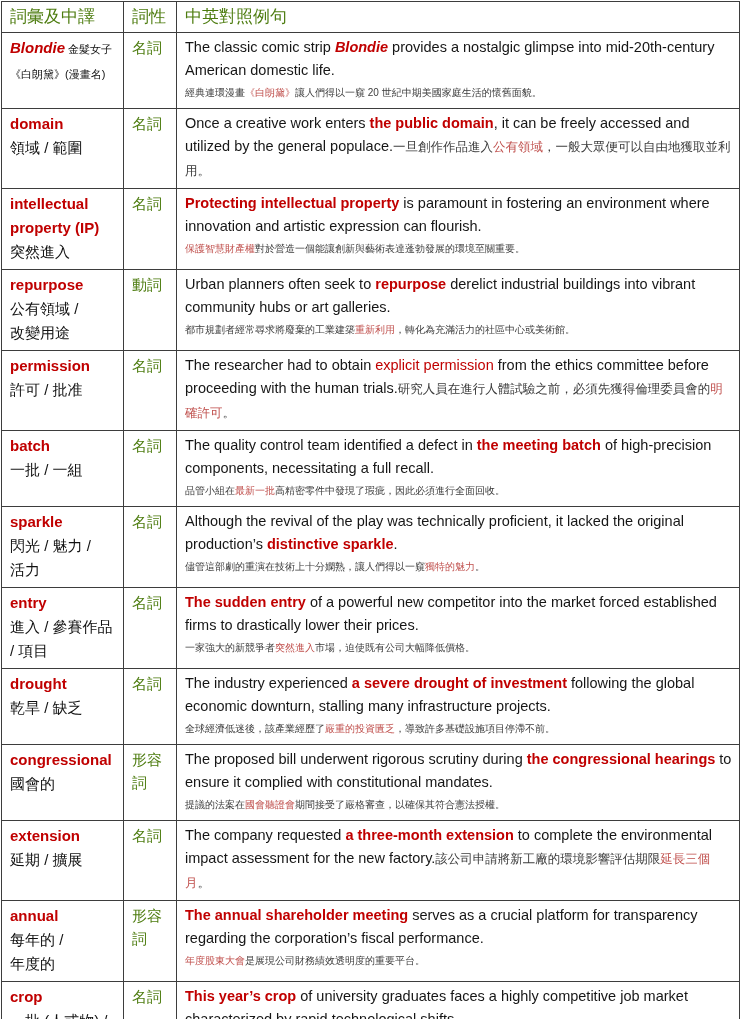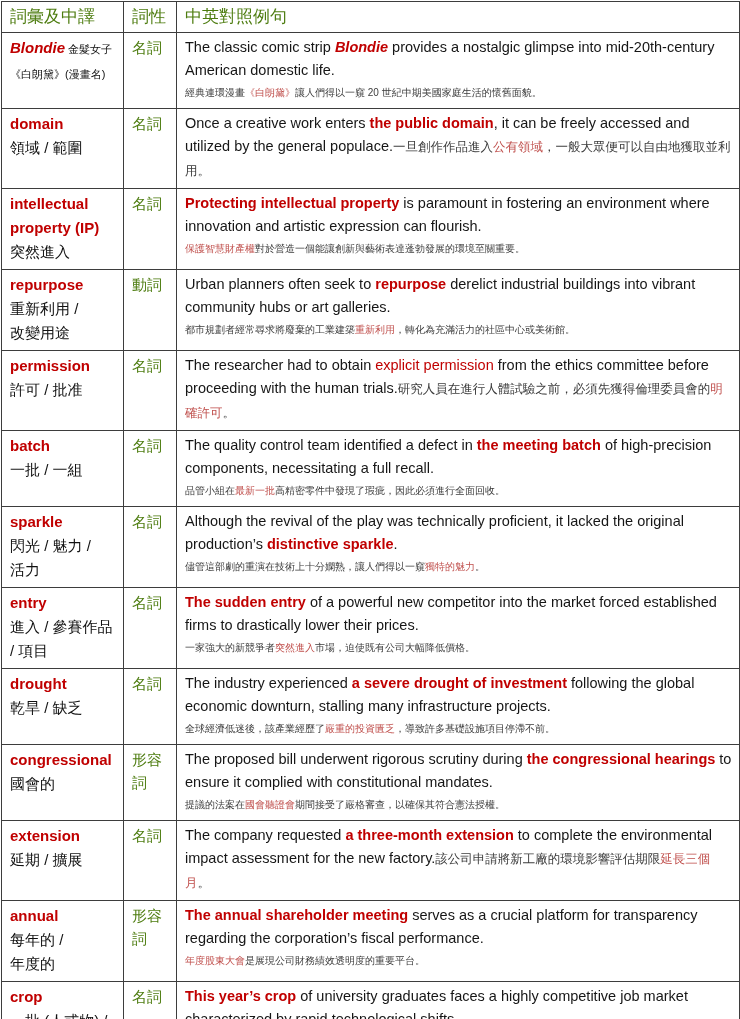--- a/index.html
+++ b/index.html
@@ -96,21 +96,21 @@
       </tr>
       <tr>
         <td class="word-cell"><span class="red b hw">intellectual property (IP)</span><br><span class="">突然進入</span></td>
         <td class="pos-cell">名詞</td>
         <td class="example-cell">
           <div class="en"><span class="red b">Protecting intellectual property</span><span class=""> is paramount in fostering an environment where innovation and artistic expression can flourish.</span></div>
           <div class="zh"><span class="red">保護智慧財產權</span><span class="">對於營造一個能讓創新與藝術表達蓬勃發展的環境至關重要。</span></div>
         </td>
       </tr>
       <tr>
-        <td class="word-cell"><span class="red b hw">repurpose</span><br><span class="">重新利用 /</span><br><span class="">改變用途</span></td>
+        <td class="word-cell"><span class="red b hw">repurpose</span><br><span class="">公有領域 /</span><br><span class="">改變用途</span></td>
         <td class="pos-cell">動詞</td>
         <td class="example-cell">
           <div class="en"><span class="">Urban planners often seek to </span><span class="red b">repurpose</span><span class=""> derelict industrial buildings into vibrant community hubs or art galleries.</span></div>
           <div class="zh"><span class="">都市規劃者經常尋求將廢棄的工業建築</span><span class="red">重新利用</span><span class="">，轉化為充滿活力的社區中心或美術館。</span></div>
         </td>
       </tr>
       <tr>
         <td class="word-cell"><span class="red b hw">permission</span><br><span class="">許可 / 批准</span></td>
         <td class="pos-cell">名詞</td>
         <td class="example-cell">

